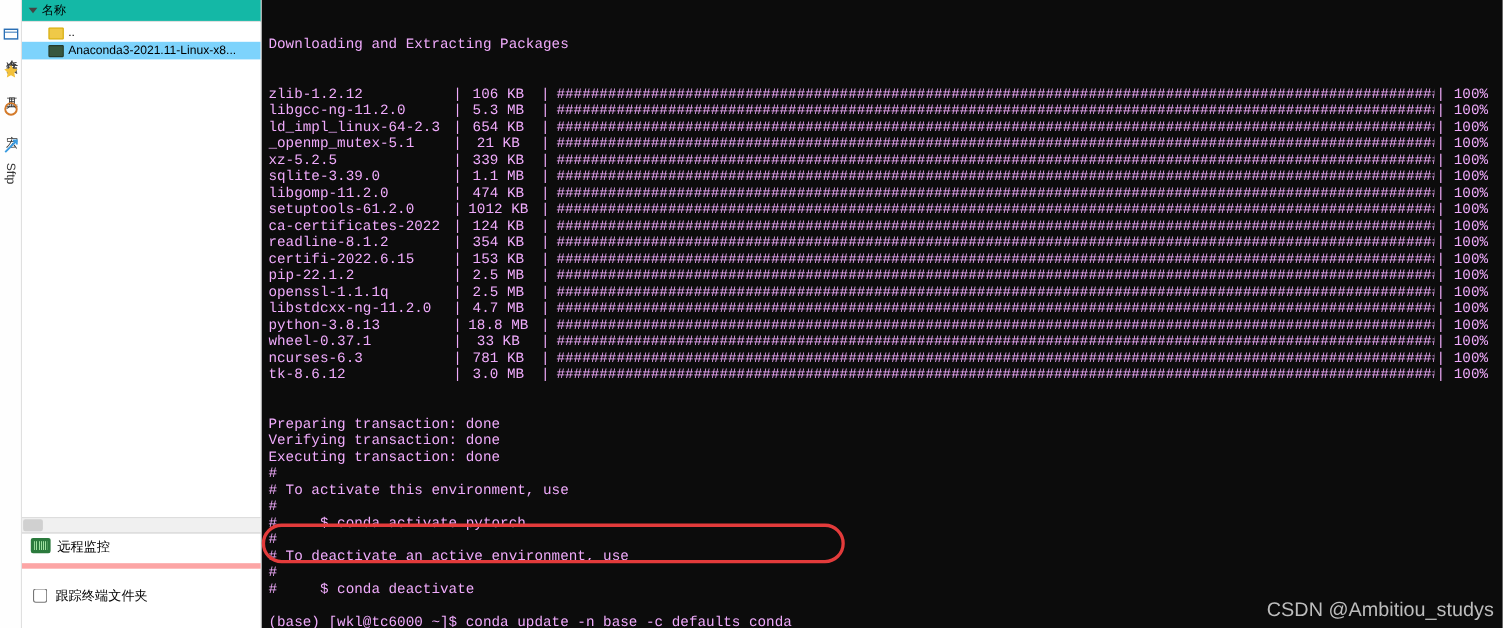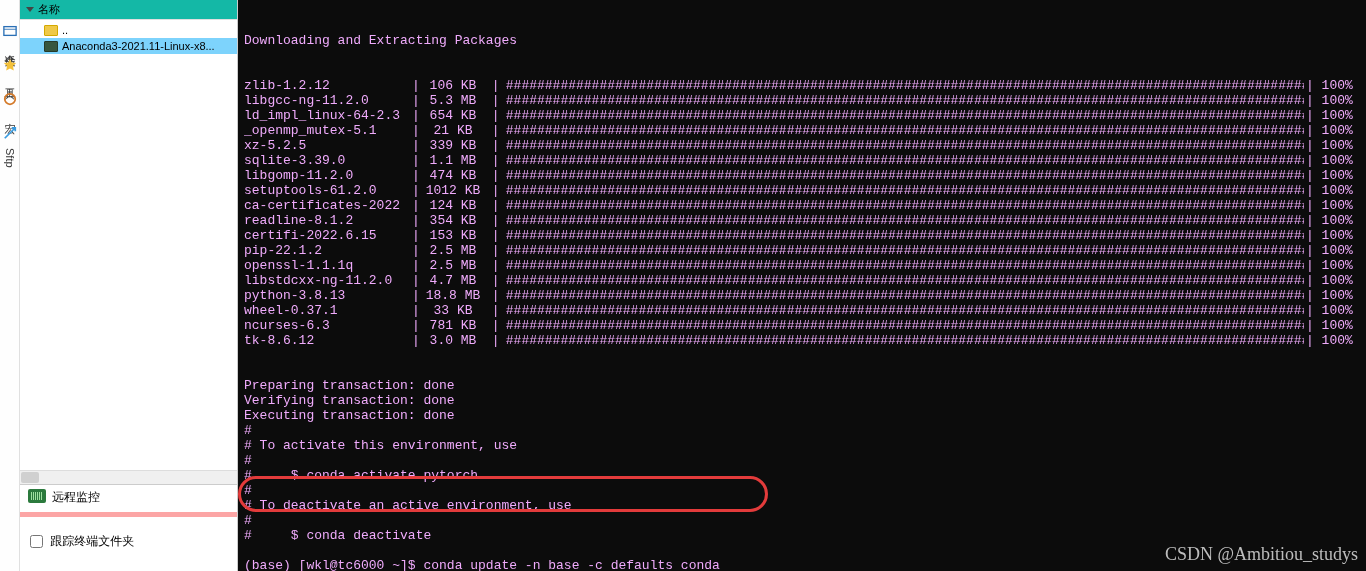--- a/index.html
+++ b/index.html
@@ -26,21 +26,21 @@
 .followbox{padding:16px 10px;font-size:12px;border-top:5px solid #fca5a5;height:26px}
 .followbox input{vertical-align:middle;margin-right:4px}
 .term{flex:1;background:#0c0c0c;color:#f0abfc;font-family:"Consolas","Courier New",monospace;font-size:13px;line-height:15px;padding:3px 6px;position:relative;overflow:hidden;white-space:pre}
 .term .row{display:flex;overflow:hidden}
 .term .pkg{width:166px;flex:none}
 .term .pipe{width:12px;flex:none;text-align:center}
 .term .sz{width:62px;flex:none;text-align:center}
 .term .bar{flex:1;overflow:hidden;margin:0 2px}
 .term .pct{width:54px;flex:none;text-align:left}
 .anno{position:absolute;border:3px solid #e33b3b;border-radius:22px;width:530px;height:36px;left:238px;top:476px;pointer-events:none}
-.wm{position:absolute;right:8px;bottom:6px;color:#bdbdbd;font-family:Liberation Serif, serif;font-size:18px;pointer-events:none}
+.wm{position:absolute;right:8px;bottom:6px;color:#bdbdbd;font-family:Liberation Sans, sans-serif;font-size:18px;pointer-events:none}
 .vico{width:14px;height:14px}
 </style>
 </head>
 <body>
 
 <div class="vtabs">
   <span class="vi"><svg class="vico" viewBox="0 0 16 16">
         <rect x="1" y="3" width="14" height="10" fill="none" stroke="#2a6fb5" stroke-width="1.5"></rect>
         <line x1="1" y1="6" x2="15" y2="6" stroke="#2a6fb5"></line>
       </svg></span>

